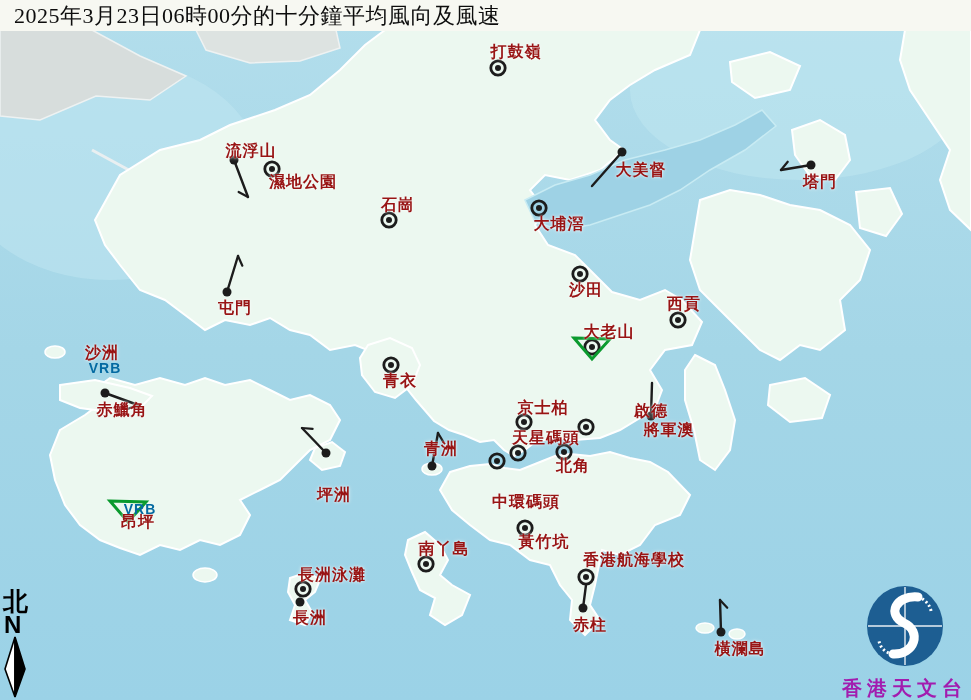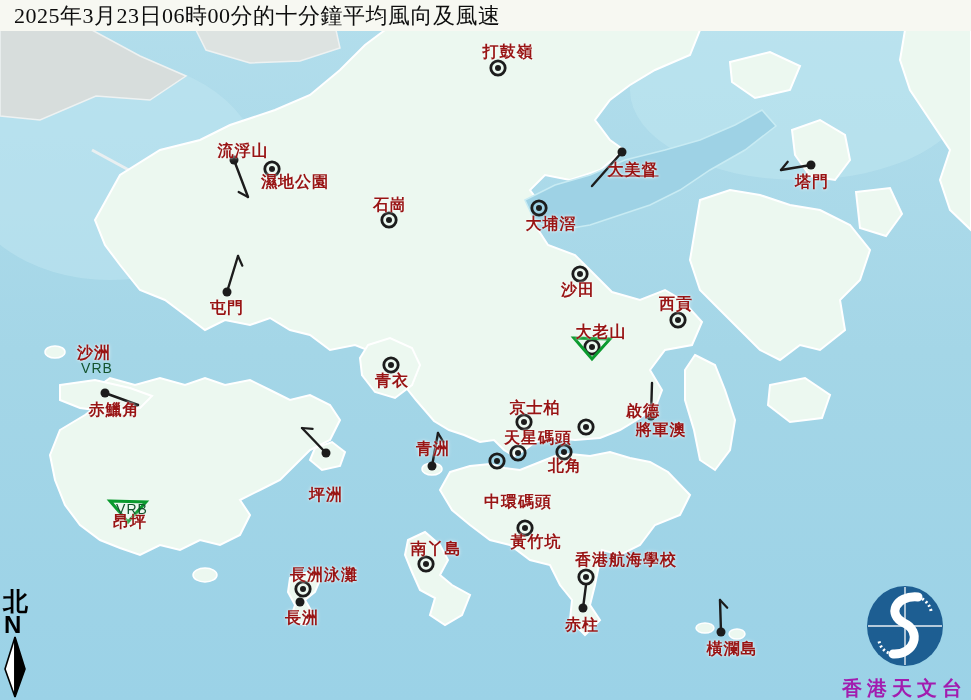--- a/index.html
+++ b/index.html
@@ -3,26 +3,26 @@
 <meta charset="utf-8">
 <style>
   html,body{margin:0;padding:0;background:#222;}
   .page{position:relative;width:971px;height:700px;overflow:hidden;
         font-family:"Liberation Serif","DejaVu Serif",serif;background:#a7d8e8;}
   .page svg.base{position:absolute;left:0;top:0;}
   .titlebar{position:absolute;left:0;top:0;width:971px;height:31px;background:#f7f8f2;
             display:flex;align-items:center;box-sizing:border-box;padding-left:14px;z-index:30;}
   .titlebar span{font-size:22px;color:#0d0d0d;letter-spacing:.5px;font-weight:500;}
   #symbols{position:absolute;left:0;top:0;z-index:10;}
-  #labels{position:absolute;left:0;top:0;width:938px;height:700px;z-index:20;pointer-events:none;}
+  #labels{position:absolute;left:8px;top:0;width:938px;height:700px;z-index:20;pointer-events:none;}
   .station-label{position:absolute;transform:translate(-50%,-50%);color:#981414;
       font-size:16px;font-weight:bold;white-space:nowrap;letter-spacing:1px;
       text-shadow:0 0 2px rgba(255,255,255,.85),0 0 4px rgba(255,255,255,.6);}
-  .vrb-label{position:absolute;transform:translate(-50%,-50%);color:#14532d;
-      font-size:14px;font-weight:normal;font-family:"Liberation Sans","DejaVu Sans",sans-serif;
+  .vrb-label{position:absolute;transform:translate(-50%,-50%);color:#0369a1;
+      font-size:14px;font-weight:bold;font-family:"Liberation Sans","DejaVu Sans",sans-serif;
       letter-spacing:1px;}
   .compass{position:absolute;left:2px;top:589px;width:34px;z-index:25;display:flex;
            flex-direction:column;align-items:flex-start;}
   .compass .cn{font-size:25px;font-weight:bold;color:#000;line-height:1;margin-left:1px;}
   .compass .en{font-size:24px;font-weight:bold;color:#000;line-height:.9;margin-left:2px;
                font-family:"Liberation Sans","DejaVu Sans",sans-serif;}
   .logo{position:absolute;left:838px;top:585px;width:133px;z-index:25;text-align:center;}
   .logo .cn{font-size:20px;font-weight:bold;color:#a21caf;letter-spacing:5px;line-height:1.1;
             margin-top:10px;}
   .logo .en{font-size:11px;font-weight:bold;color:#0e3f6e;letter-spacing:.2px;line-height:1.1;
@@ -217,21 +217,21 @@
         <line x1="721" y1="632" x2="720" y2="600" stroke="#1c1c1c" stroke-width="2.4" stroke-linecap="round"></line>
         <line x1="720" y1="600" x2="727.2464625516313" y2="607.7774533420526" stroke="#1c1c1c" stroke-width="2.2" stroke-linecap="round"></line>
       </g>
     </svg>
 
   <div id="labels">
       <div class="station-label" style="left: 508px; top: 52px;">打鼓嶺</div>
       <div class="station-label" style="left: 243px; top: 151px;">流浮山</div>
       <div class="station-label" style="left: 295px; top: 182px;">濕地公園</div>
       <div class="station-label" style="left: 390px; top: 205px;">石崗</div>
-      <div class="station-label" style="left: 633px; top: 170px; text-decoration: underline;">大美督</div>
+      <div class="station-label" style="left: 633px; top: 170px;">大美督</div>
       <div class="station-label" style="left: 812px; top: 182px;">塔門</div>
       <div class="station-label" style="left: 551px; top: 224px;">大埔滘</div>
       <div class="station-label" style="left: 578px; top: 290px;">沙田</div>
       <div class="station-label" style="left: 227px; top: 308px;">屯門</div>
       <div class="station-label" style="left: 676px; top: 304px;">西貢</div>
       <div class="station-label" style="left: 601px; top: 332px;">大老山</div>
       <div class="station-label" style="left: 94px; top: 353px;">沙洲</div>
       <div class="vrb-label" style="left: 97px; top: 368px;">VRB</div>
       <div class="station-label" style="left: 114px; top: 410px;">赤鱲角</div>
       <div class="station-label" style="left: 392px; top: 381px;">青衣</div>

